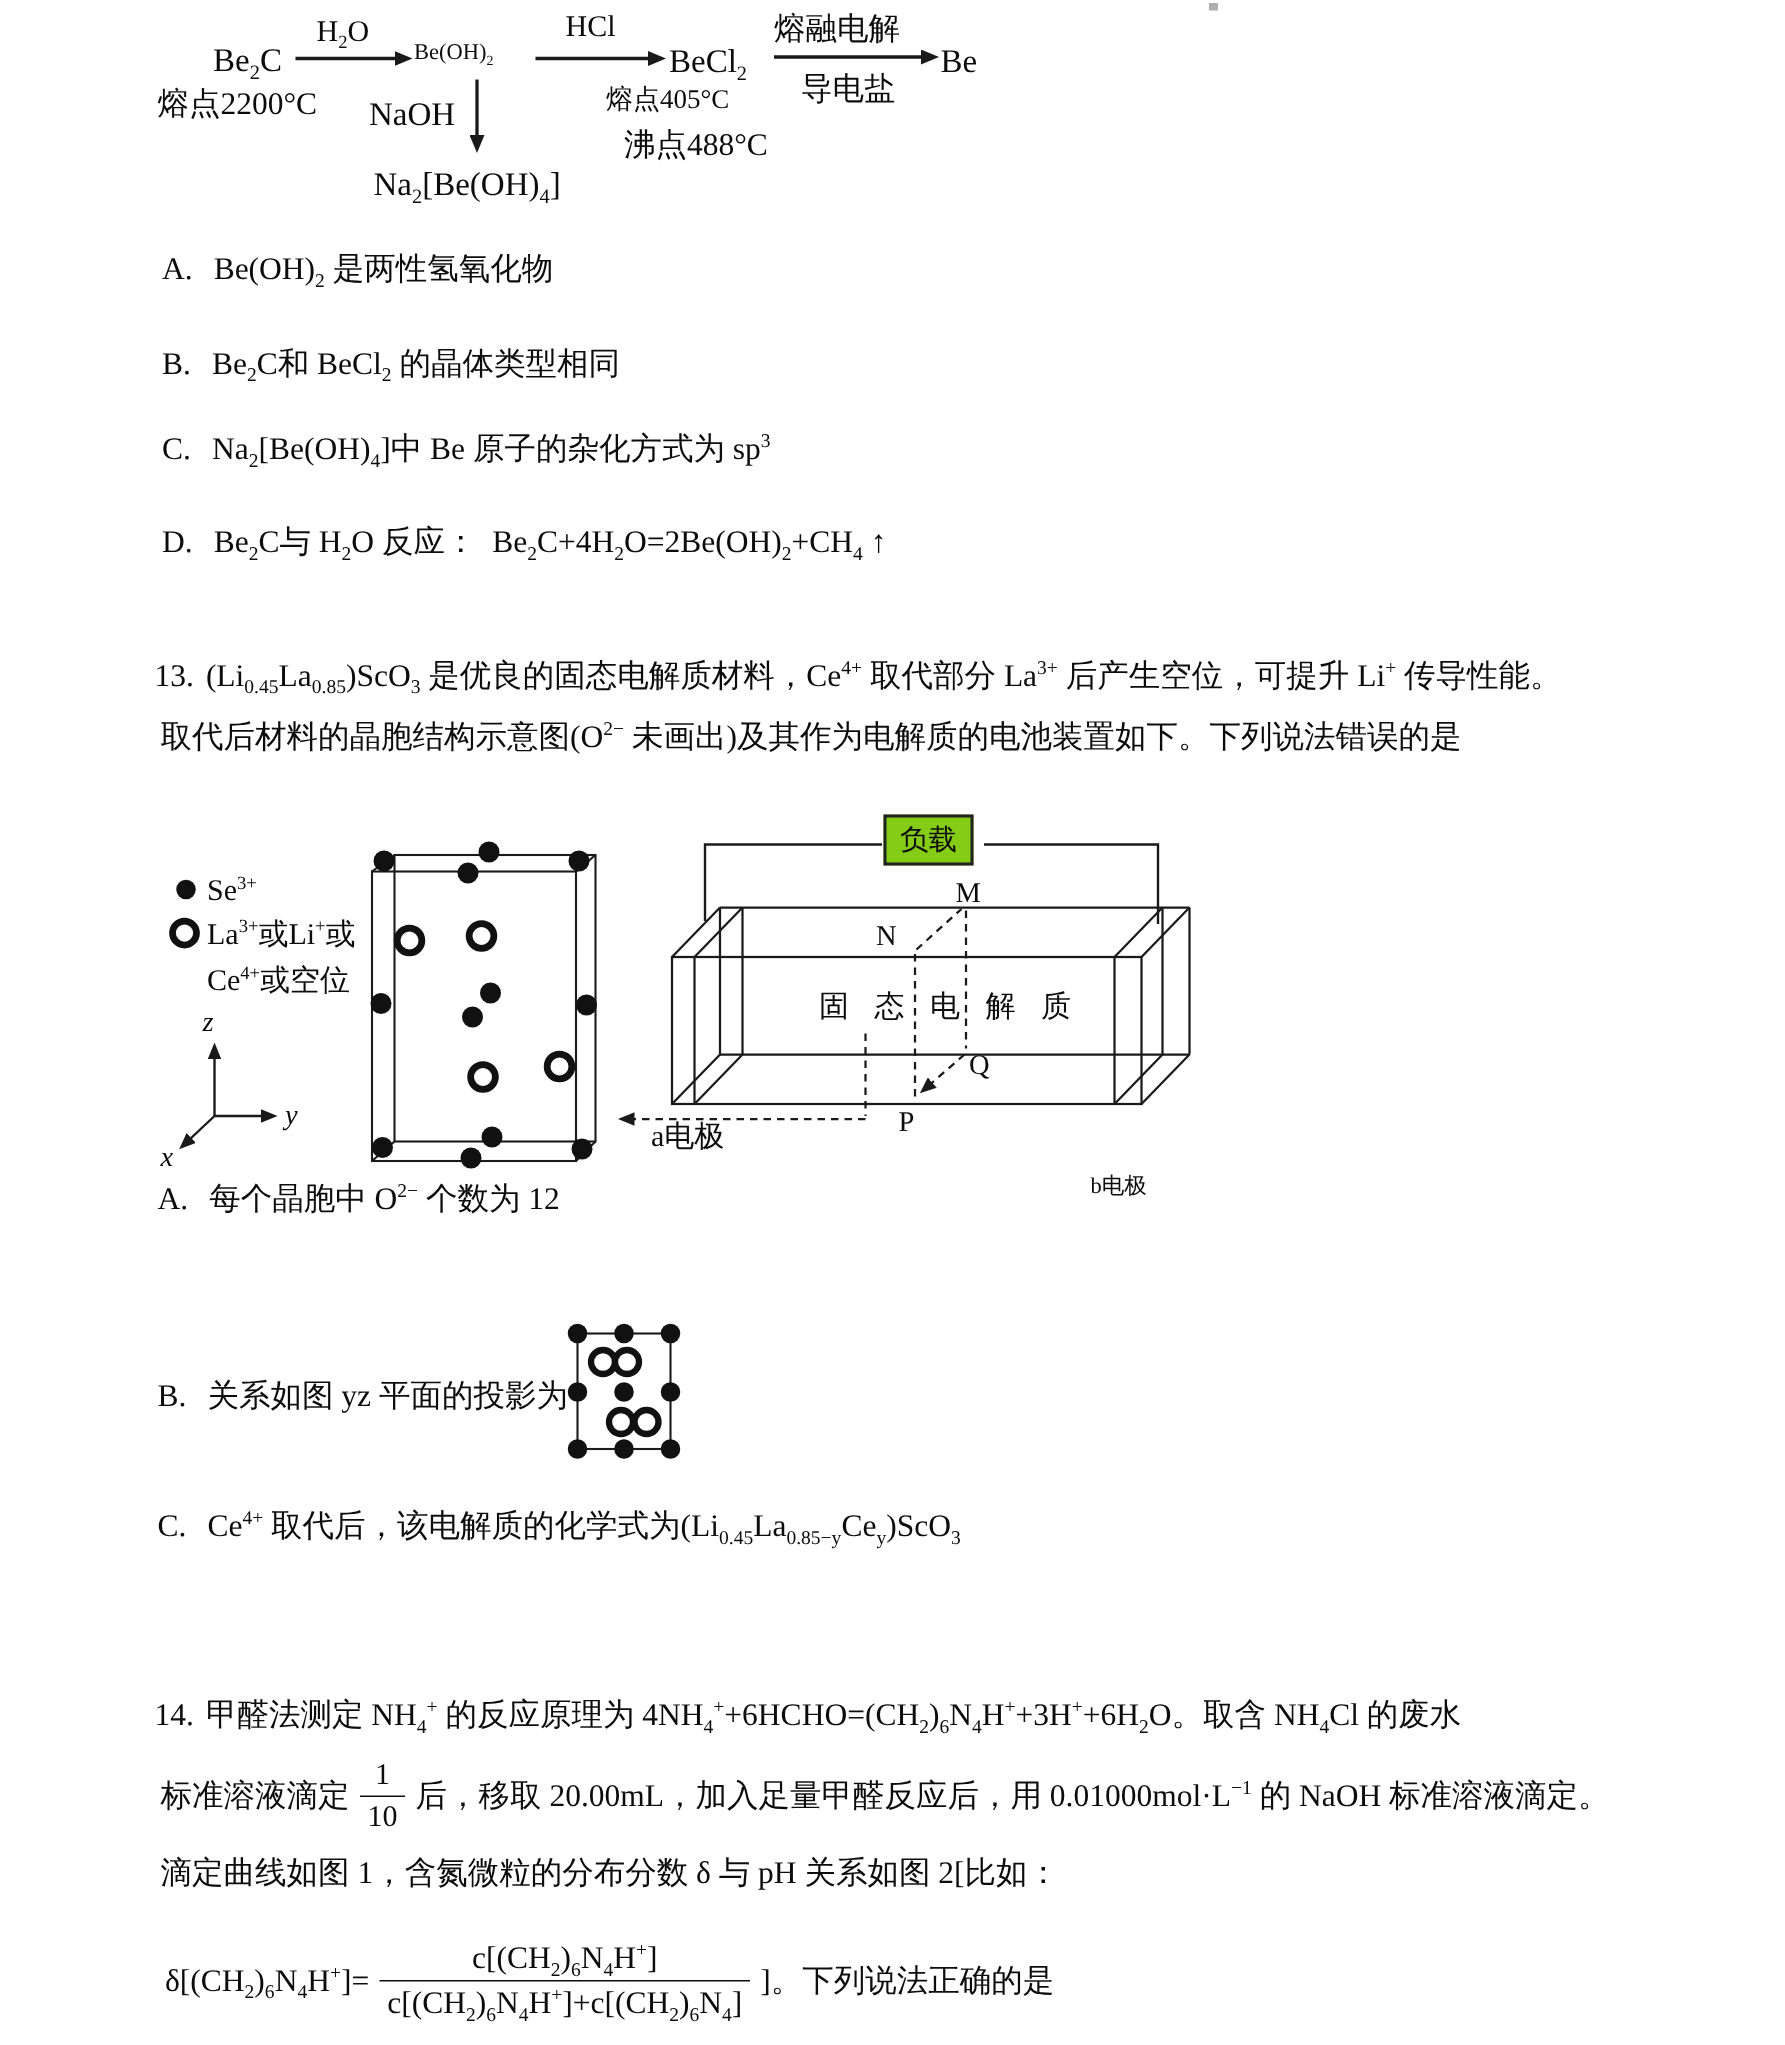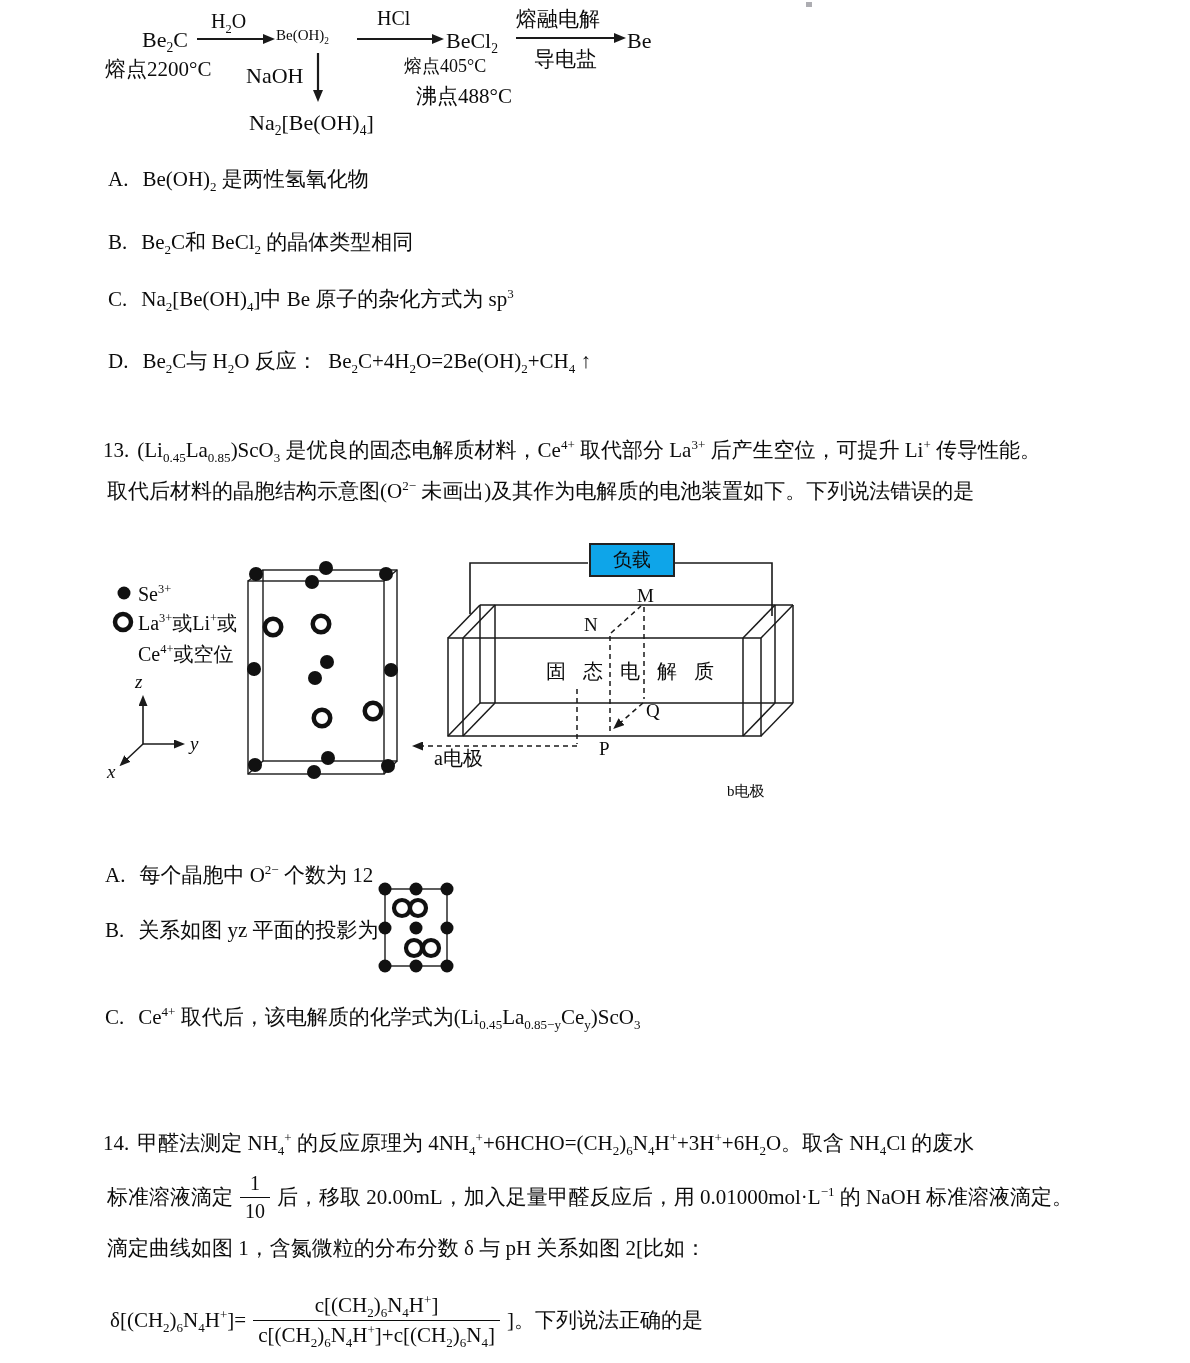--- a/index.html
+++ b/index.html
@@ -7,23 +7,23 @@
         font-family:"Liberation Serif","DejaVu Serif",serif;color:#0c0c0c;overflow:hidden;}
   .t{position:absolute;white-space:nowrap;line-height:1.25;font-size:21px;}
   .row{position:absolute;display:flex;align-items:center;white-space:nowrap;font-size:21px;}
   sub{font-size:62%;line-height:0;}
   sup{font-size:62%;line-height:0;}
   .olabel{display:inline-block;margin-right:14px;}
   .qnum{display:inline-block;margin-right:8px;margin-top:20px;}
   .frac{display:inline-flex;flex-direction:column;align-items:center;margin:0 7px;}
   .frac .fnum,.frac .fden{padding:0 5px;text-align:center;line-height:1.15;}
   .frac .fbar{align-self:stretch;border-top:1.8px solid #0c0c0c;margin:2px 0;}
-  .loadbox{position:absolute;left:589px;top:543px;width:86px;height:34px;box-sizing:border-box;
+  .loadbox{position:absolute;left:589px;top:543px;width:60px;height:34px;box-sizing:border-box;
            border:2px solid #222;display:flex;align-items:center;justify-content:center;
-           font-size:19px;background:#0ea5e9;}
+           font-size:19px;background:#84cc16;}
   .figsvg{position:absolute;}
   .artifact{position:absolute;left:806px;top:2px;width:6px;height:5px;background:#8a8a92;opacity:.7;}
   svg line,svg rect,svg polyline{stroke:#1a1a1a;}
 </style>
 </head>
 <body>
 
 <div class="page">
 
   <div class="artifact"></div>
@@ -159,21 +159,21 @@
       <span>负载</span>
     </div>
   <div class="t" style="left:546px;top:659px;font-size:20px;letter-spacing:6px">固 态 电 解 质</div>
   <div class="t" style="left:637px;top:584px;font-size:19px">M</div>
   <div class="t" style="left:584px;top:613px;font-size:19px">N</div>
   <div class="t" style="left:646px;top:699px;font-size:19px">Q</div>
   <div class="t" style="left:599px;top:737px;font-size:19px">P</div>
   <div class="t" style="left:434px;top:746px;font-size:20px">a电极</div>
   <div class="t" style="left:727px;top:782px;font-size:15px">b电极</div>
 
-  <div class="t" style="left:105px;top:862px">
+  <div class="t" style="left:105px;top:786px">
     <span class="olabel">A.</span><span>每个晶胞中 O<sup>2−</sup> 个数为 12</span>
   </div>
   <div class="t" style="left:105px;top:917px">
     <span class="olabel">B.</span><span>关系如图 yz 平面的投影为</span>
   </div>
 
   <svg class="figsvg" style="left:370px;top:878px" width="90" height="96" viewBox="370 878 90 96">
     <rect x="385" y="889" width="62" height="77" fill="none" stroke-width="1.4"></rect>
     <g fill="#111">
       <circle cx="385" cy="889" r="6.5"></circle>

